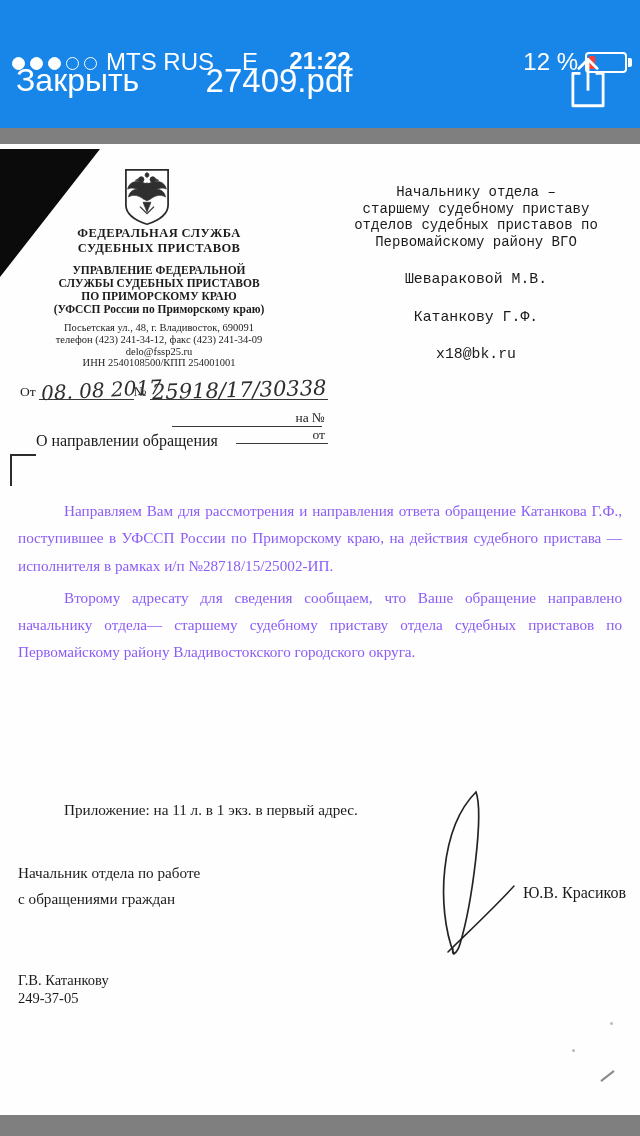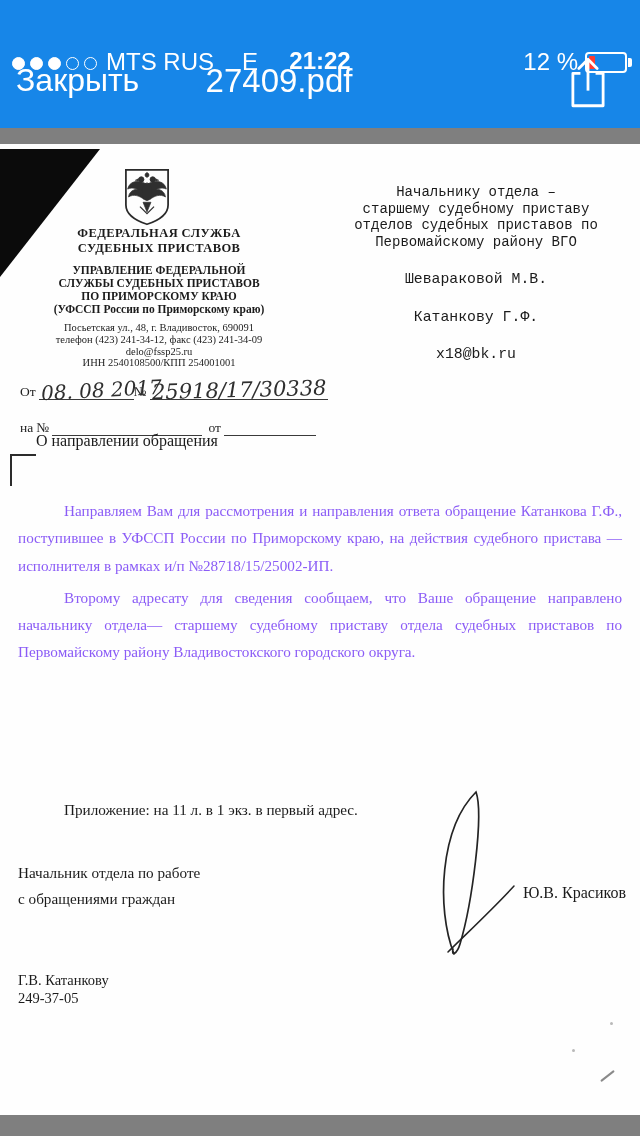--- a/index.html
+++ b/index.html
@@ -45,21 +45,21 @@
 
   .crest { position:absolute; left:120px; top:24px; }
 
   .lh { position:absolute; left:0; top:0; width:318px; text-align:center; }
   .org-name  { position:absolute; top:82px;  width:318px; font-weight:bold; font-size:12.5px; line-height:15px; letter-spacing:.4px; }
   .dept-name { position:absolute; top:120px; width:318px; font-weight:bold; font-size:11.5px; line-height:13px; }
   .addr      { position:absolute; top:178px; width:318px; font-size:10.5px; line-height:11.8px; color:#222; }
 
   .ref-row { position:absolute; left:20px; width:308px; display:flex; align-items:flex-end; font-size:13.5px; color:#222; }
   .ref-row-1 { top:236px; height:20px; }
-  .ref-row-2 { top:274px; height:18px; }
+  .ref-row-2 { top:266px; height:18px;flex-direction:column; }
   .ref-label { padding:0 3px 0 0; }
   .ref-underline { border-bottom:1.5px solid #3a3a3a; position:relative; height:16px; }
   .u-date { width:95px; } .u-num { flex:1; } .u-reply { width:150px; margin-right:6px; } .u-replyfrom { width:92px; }
   .hw { position:absolute; bottom:-3px; left:2px; white-space:nowrap; font-family:"DejaVu Serif", serif;
         font-style:italic; font-size:20px; color:#2e2e2e; }
   .hw-date { transform:rotate(-3deg); }
   .hw-num  { transform:rotate(-1.5deg); font-size:21px; }
 
   .subject { position:absolute; left:36px; top:288px; font-size:16px; }
   .reg-mark { position:absolute; left:10px; top:310px; width:24px; height:30px;

